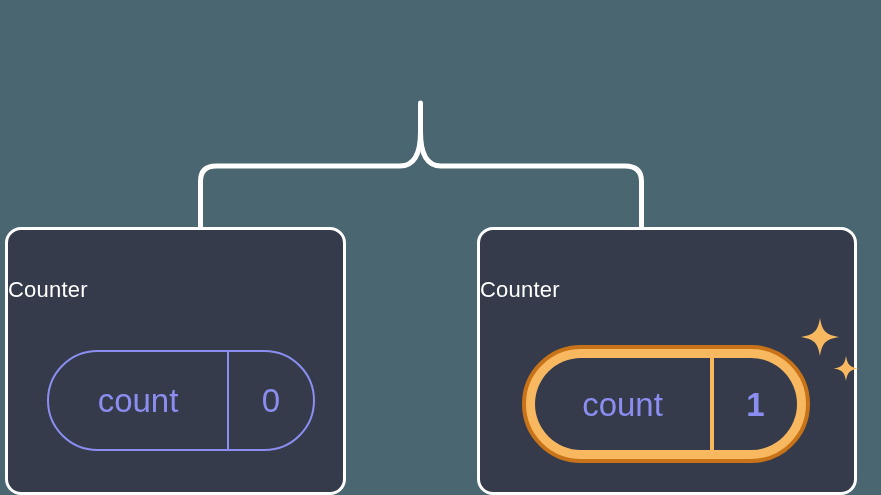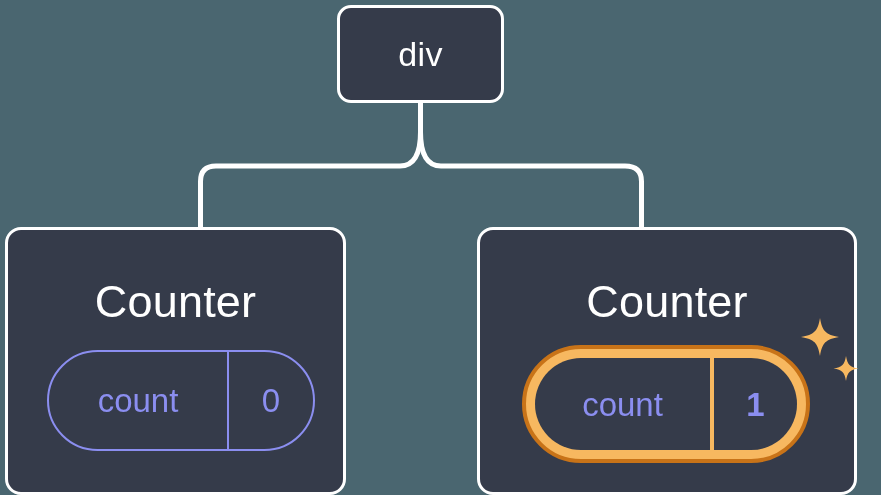--- a/index.html
+++ b/index.html
@@ -74,23 +74,22 @@
     top: 227px;
     width: 380px;
     height: 268px;
   }
 
   .component-title {
     position: absolute;
     left: 0;
     right: 0;
     top: 49px;
-    text-align: center;
     color: #ffffff;
-    font-size: 45px;
+    font-size: 22px;
     line-height: 1;
     letter-spacing: 0.2px;
   }
 
   
   .state-pill {
     position: absolute;
     box-sizing: border-box;
     display: flex;
     align-items: stretch;
@@ -178,23 +177,20 @@
 <body>
 
 <div id="stage">
 
   <svg id="connector-tree" viewBox="0 0 881 495" width="881" height="495" aria-hidden="true">
 
     <path d="M 420.5 103 L 420.5 132 Q 420.5 166 400 166 L 216 166 Q 200.5 166 200.5 181.5 L 200.5 228" fill="none" stroke="#ffffff" stroke-width="5" stroke-linecap="round" stroke-linejoin="round"></path>
     <path d="M 420.5 132 Q 420.5 166 441 166 L 625 166 Q 641.5 166 641.5 181.5 L 641.5 228" fill="none" stroke="#ffffff" stroke-width="5" stroke-linecap="round" stroke-linejoin="round"></path>
   </svg>
 
-  <div id="root-node" class="node-card">
-    <span class="node-title">div</span>
-  </div>
 
   <div id="component-card-left" class="node-card component-card">
 
     <div class="component-title">Counter</div>
 
     <div id="state-pill-left" class="state-pill">
       <div class="pill-key">count</div>
       <div class="pill-value">0</div>
     </div>
   </div>

